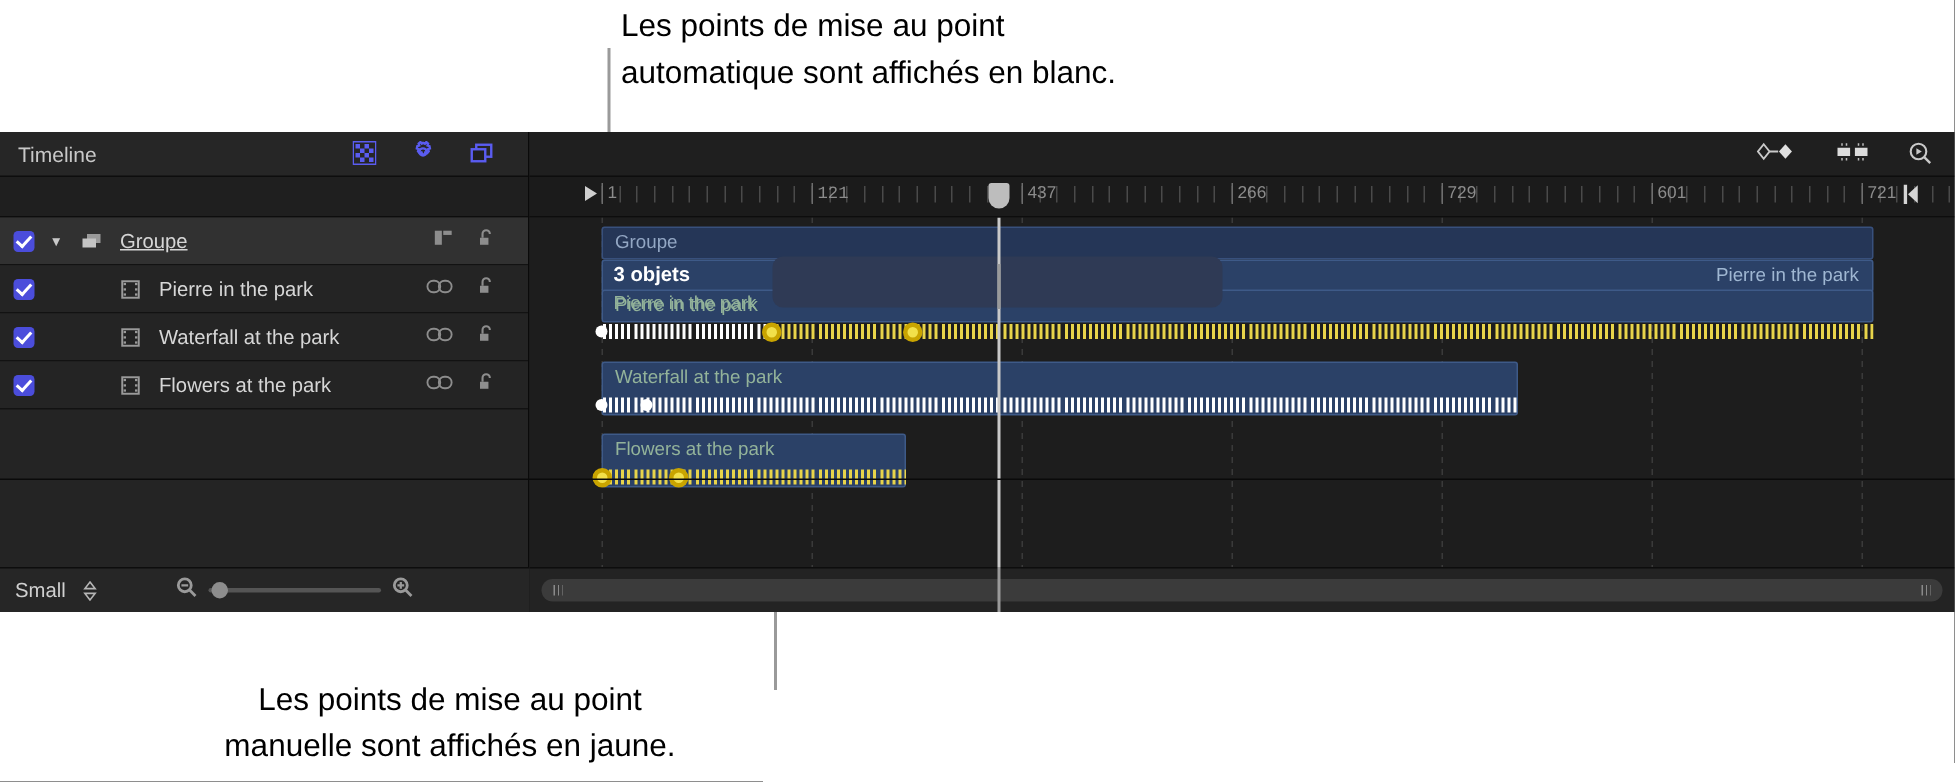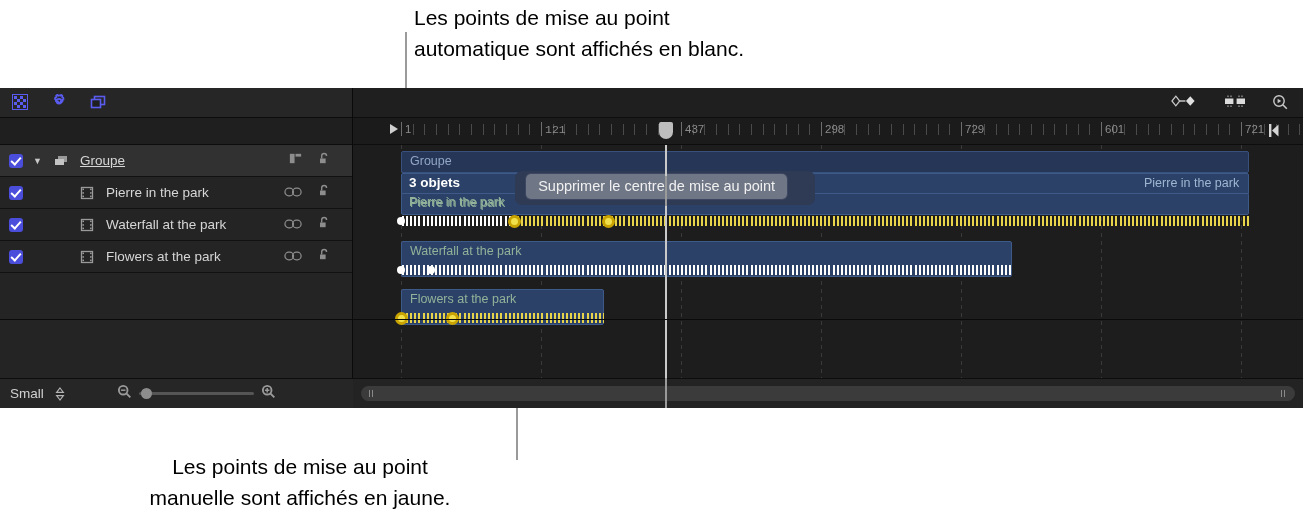--- a/index.html
+++ b/index.html
@@ -90,20 +90,21 @@
 
 <div class="anno" id="anno-bottom">Les points de mise au point
 manuelle sont affichés en jaune.</div>
 <div class="leader" style="left:516px;top:345px;height:115px;"></div>
 
 <div id="win">
 
   <div id="left">
 
     <div id="lp-header">
+      <div id="lp-title">Timeline</div>
       <div class="hdr-icons">
         <span class="hdr-ic">
           <svg viewBox="0 0 16 16" width="16" height="16">
               <rect x="0.5" y="0.5" width="15" height="15" fill="none" stroke="#5a5cf0"></rect>
           <g fill="#5a5cf0">
                 <rect x="2" y="2" width="3" height="3"></rect>
                 <rect x="8" y="2" width="3" height="3"></rect>
                 <rect x="5" y="5" width="3" height="3"></rect>
                 <rect x="11" y="5" width="3" height="3"></rect>
                 <rect x="2" y="8" width="3" height="3"></rect>
@@ -395,21 +396,21 @@
         <div class="rtick" style="left: 923.025px;"></div>
         <div class="rtick" style="left: 934.692px;"></div>
         <div class="rtick" style="left: 946.359px;"></div>
         <div class="rtick maj" style="left: 48px;"></div>
         <div class="rlab" style="left: 52px;">1</div>
         <div class="rtick maj" style="left: 188.004px;"></div>
         <div class="rlab" style="left: 192.004px; font-family: Liberation Mono, monospace;">121</div>
         <div class="rtick maj" style="left: 328.008px;"></div>
         <div class="rlab" style="left: 332.008px;">437</div>
         <div class="rtick maj" style="left: 468.012px;"></div>
-        <div class="rlab" style="left: 472.012px;">298</div>
+        <div class="rlab" style="left: 472.012px;">266</div>
         <div class="rtick maj" style="left: 608.016px;"></div>
         <div class="rlab" style="left: 612.016px;">729</div>
         <div class="rtick maj" style="left: 748.02px;"></div>
         <div class="rlab" style="left: 752.02px;">601</div>
         <div class="rtick maj" style="left: 888.024px;"></div>
         <div class="rlab" style="left: 892.024px;">721</div>
         <div style="position: absolute; left: 37px; top: 6px; width: 0px; height: 0px; border-left: 8px solid rgb(207, 207, 207); border-top: 5px solid transparent; border-bottom: 5px solid transparent;"></div>
         <div style="position: absolute; left: 916.025px; top: 5px; width: 10px; height: 13px;"><svg viewBox="0 0 10 13" width="10" height="13">
             <rect x="0" y="0" width="2.4" height="13" fill="#d5d5d5"></rect>
             <path d="M9.5 0.5L3 6.5l6.5 6z" fill="#d5d5d5"></path>
@@ -856,21 +857,20 @@
           <span style="position: absolute; left: 181.4px; top: 1px; width: 2px; height: 10px; background: rgb(232, 212, 74);"></span>
           <span style="position: absolute; left: 185.5px; top: 1px; width: 2px; height: 10px; background: rgb(232, 212, 74);"></span>
           <span style="position: absolute; left: 189.6px; top: 1px; width: 2px; height: 10px; background: rgb(232, 212, 74);"></span>
           <span style="position: absolute; left: 193.7px; top: 1px; width: 2px; height: 10px; background: rgb(232, 212, 74);"></span>
           <span style="position: absolute; left: 197.8px; top: 1px; width: 2px; height: 10px; background: rgb(232, 212, 74);"></span>
           <span style="position: absolute; left: 201.9px; top: 1px; width: 2px; height: 10px; background: rgb(232, 212, 74);"></span>
         </div>
         <div class="kfdot" style="left: 41.5px; top: 166.5px; width: 13px; height: 13px; background: rgb(242, 224, 74); border: 3px solid rgb(201, 164, 0); box-sizing: border-box;"></div>
         <div class="kfdot" style="left: 92.8348px; top: 166.5px; width: 13px; height: 13px; background: rgb(242, 224, 74); border: 3px solid rgb(201, 164, 0); box-sizing: border-box;"></div>
         <div id="ttbg" style="left: 162.173px; top: 26px; width: 300px; height: 34px;"></div>
-        <div id="tooltip" style="left: 173.173px; top: 29px;">Supprimer le centre de mise au point</div>
         <div id="playhead" style="left: 311.841px; top: 0px; height: 233px;"></div>
       </div>
 
     <div id="hscroll">
       <span id="hsbar">
         <span class="grip" style="left:8px;"></span>
         <span class="grip" style="right:8px;"></span>
       </span>
     </div>
   </div>

